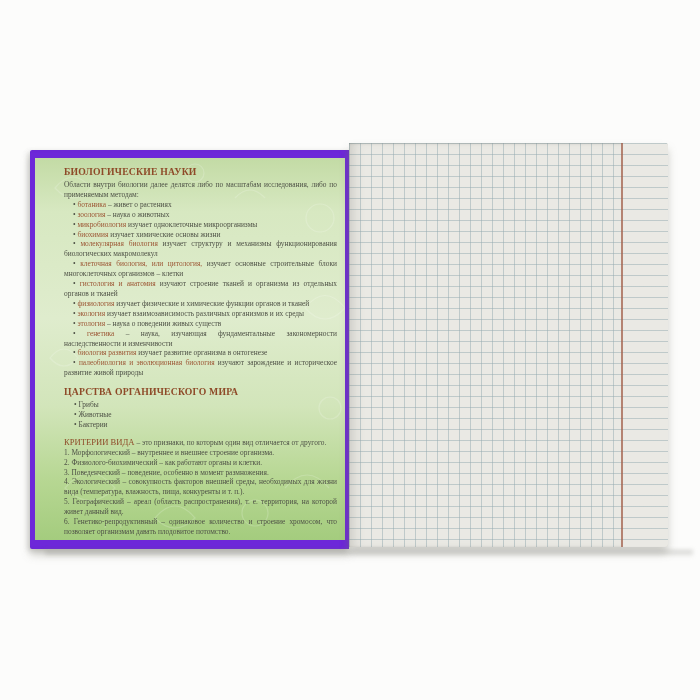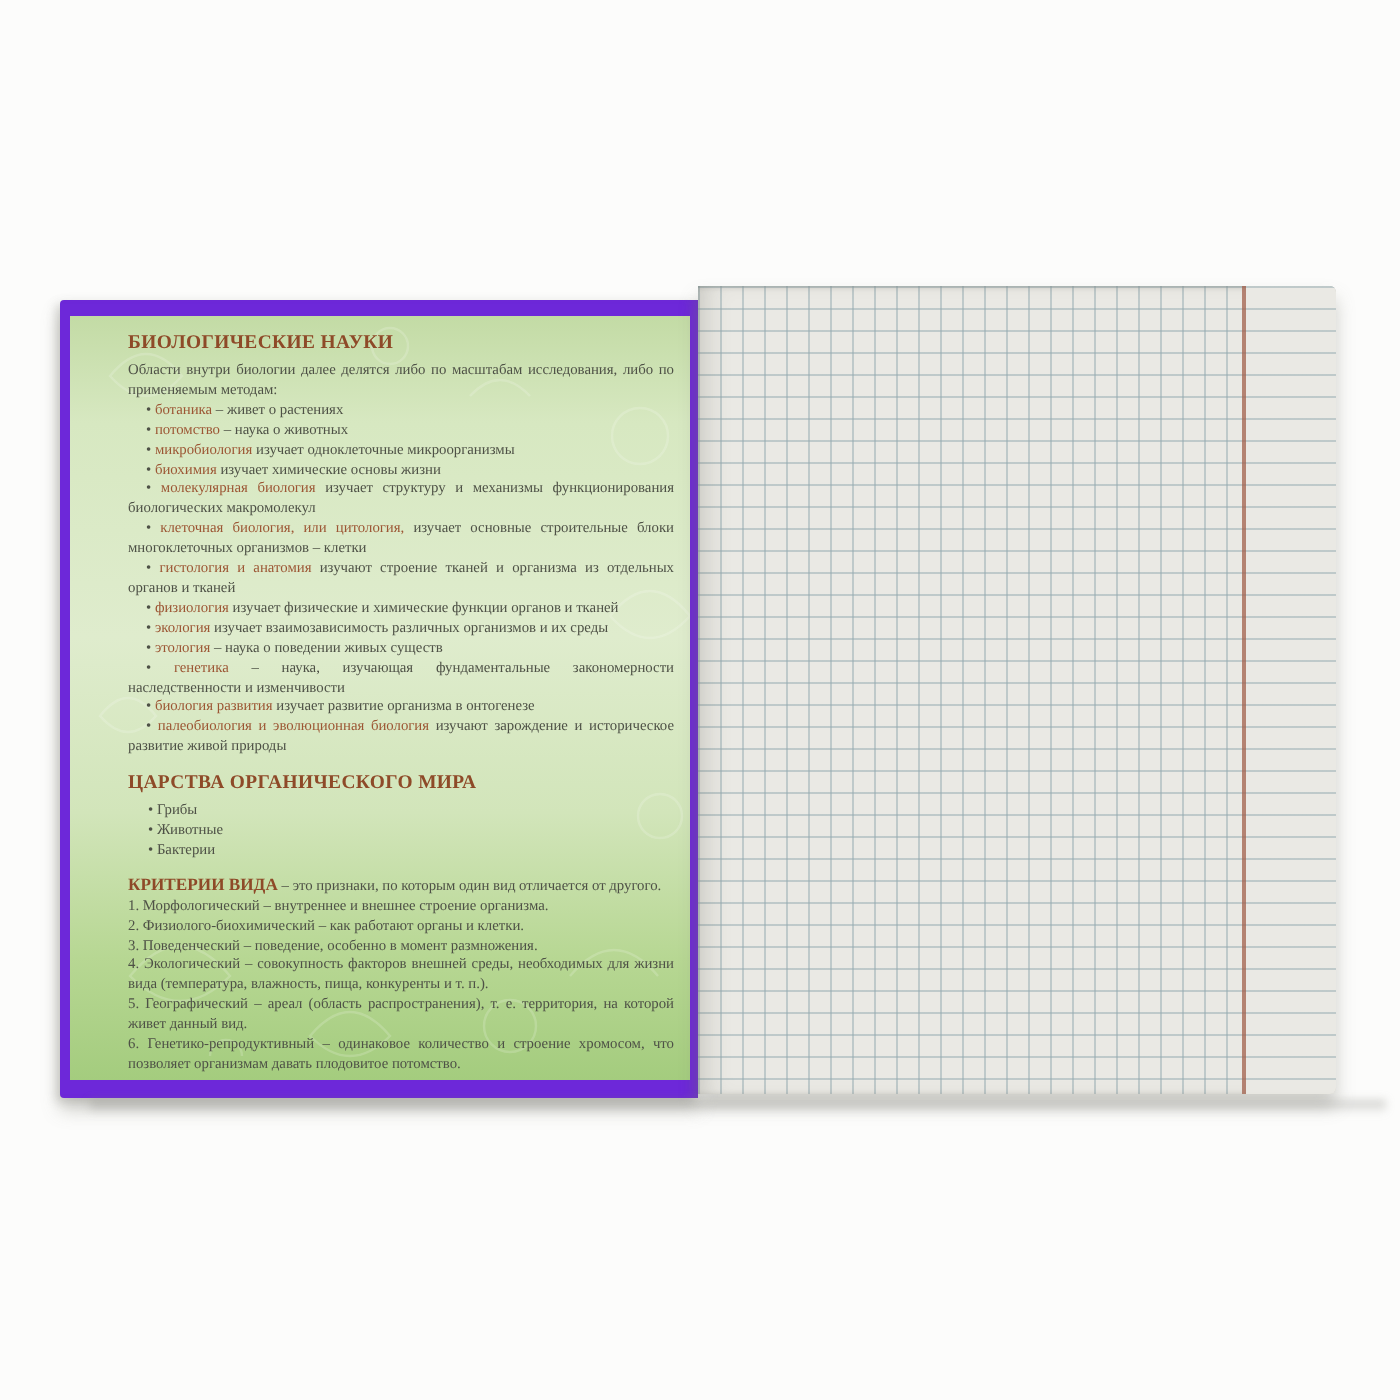--- a/index.html
+++ b/index.html
@@ -33,21 +33,21 @@
     letter-spacing:.2px;margin:0 0 2px 0;text-align:left;
   }
   .sec-title.gap{margin-top:8px;}
   .intro{margin:0;}
   .bullet{text-indent:9px;}
   .bullet::before{content:"\2022\00a0";color:#4e5146;}
   .kw{color:#9c5634;}
   .kingdom{text-indent:10px;text-align:left;}
   .kingdom::before{content:"\2022\00a0";}
   .crit-head{margin-top:8px;}
-  .crit-head .hd{color:#8e4a28;font-weight:bold;font-size:8.6px;}
+  .crit-head .hd{color:#8e4a28;font-weight:normal;font-size:8.6px;}
   
   .right-page{
     position:absolute;left:319px;top:0;width:319px;height:404px;
     background-color:#eae9e4;
     background-image:
       repeating-linear-gradient(to right, rgba(148,170,176,.50) 0 1px, transparent 1px 11px),
       repeating-linear-gradient(to bottom, rgba(148,170,176,.50) 0 1px, transparent 1px 11px);
     border-radius:0 3px 3px 0;
     box-shadow:0 6px 9px rgba(120,120,110,.35),
                inset 10px 0 14px -8px rgba(90,90,80,.28),
@@ -92,21 +92,21 @@
           <circle cx="160" cy="15" r="9"></circle>
           <path d="M200 40 q15 -16 30 0"></path>
         </g>
       </svg>
 
       <div class="text-block">
         <div class="sec-title">БИОЛОГИЧЕСКИЕ НАУКИ</div>
         <p class="intro">Области внутри биологии далее делятся либо по масштабам исследования, либо по применяемым методам:</p>
         <div id="science-bullets">
             <div class="bullet"><span class="kw">ботаника</span><span> – живет о растениях</span></div>
-            <div class="bullet"><span class="kw">потомство</span><span> – наука о животных</span></div>
+            <div class="bullet"><span class="kw">зоология</span><span> – наука о животных</span></div>
             <div class="bullet"><span class="kw">микробиология</span><span> изучает одноклеточные микроорганизмы</span></div>
             <div class="bullet"><span class="kw">биохимия</span><span> изучает химические основы жизни</span></div>
             <div class="bullet"><span class="kw">молекулярная биология</span><span> изучает структуру и механизмы функционирования биологических макромолекул</span></div>
             <div class="bullet"><span class="kw">клеточная биология, или цитология,</span><span> изучает основные строительные блоки многоклеточных организмов – клетки</span></div>
             <div class="bullet"><span class="kw">гистология и анатомия</span><span> изучают строение тканей и организма из отдельных органов и тканей</span></div>
             <div class="bullet"><span class="kw">физиология</span><span> изучает физические и химические функции органов и тканей</span></div>
             <div class="bullet"><span class="kw">экология</span><span> изучает взаимозависимость различных организмов и их среды</span></div>
             <div class="bullet"><span class="kw">этология</span><span> – наука о поведении живых существ</span></div>
             <div class="bullet"><span class="kw">генетика</span><span> – наука, изучающая фундаментальные закономерности наследственности и изменчивости</span></div>
             <div class="bullet"><span class="kw">биология развития</span><span> изучает развитие организма в онтогенезе</span></div>

